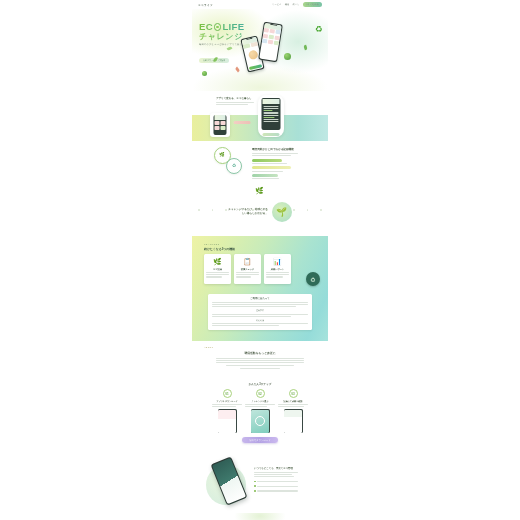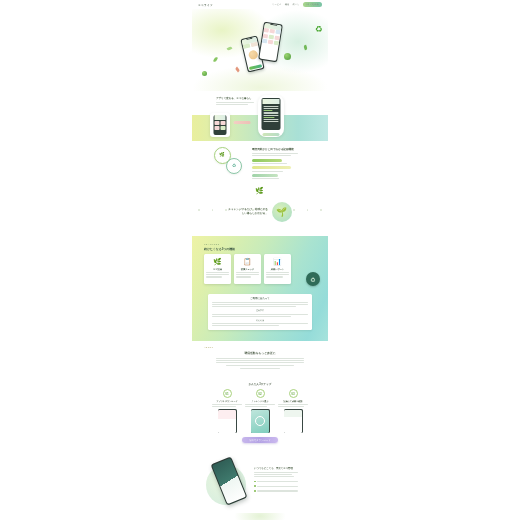--- a/index.html
+++ b/index.html
@@ -285,20 +285,30 @@
       <span>サービス</span>
       <span>機能</span>
       <span>使い方</span>
       <span class="nav-cta">今すぐ始める</span>
     </div>
   </div>
 
   <div class="hero">
     <div class="hero-bg"></div>
 
+    <div class="hero-title">
+      <div class="eco-life">
+        <span>EC</span>
+        <span class="eco-o"></span>
+        <span>LIFE</span>
+      </div>
+      <div class="challenge">チャレンジ</div>
+      <div class="hero-sub t">毎日の小さなエコ習慣をアプリで楽しく続けよう</div>
+      <div class="hero-badge">無料ダウンロード実施中</div>
+    </div>
 
     <div class="phone" id="phone-a">
       <div class="screen">
         <div class="notch"></div>
         <div class="scr-head"></div>
         <div class="scr-row">
           <div class="tile g"></div>
           <div class="tile"></div>
         </div>
         <div class="circ-ill"></div>

